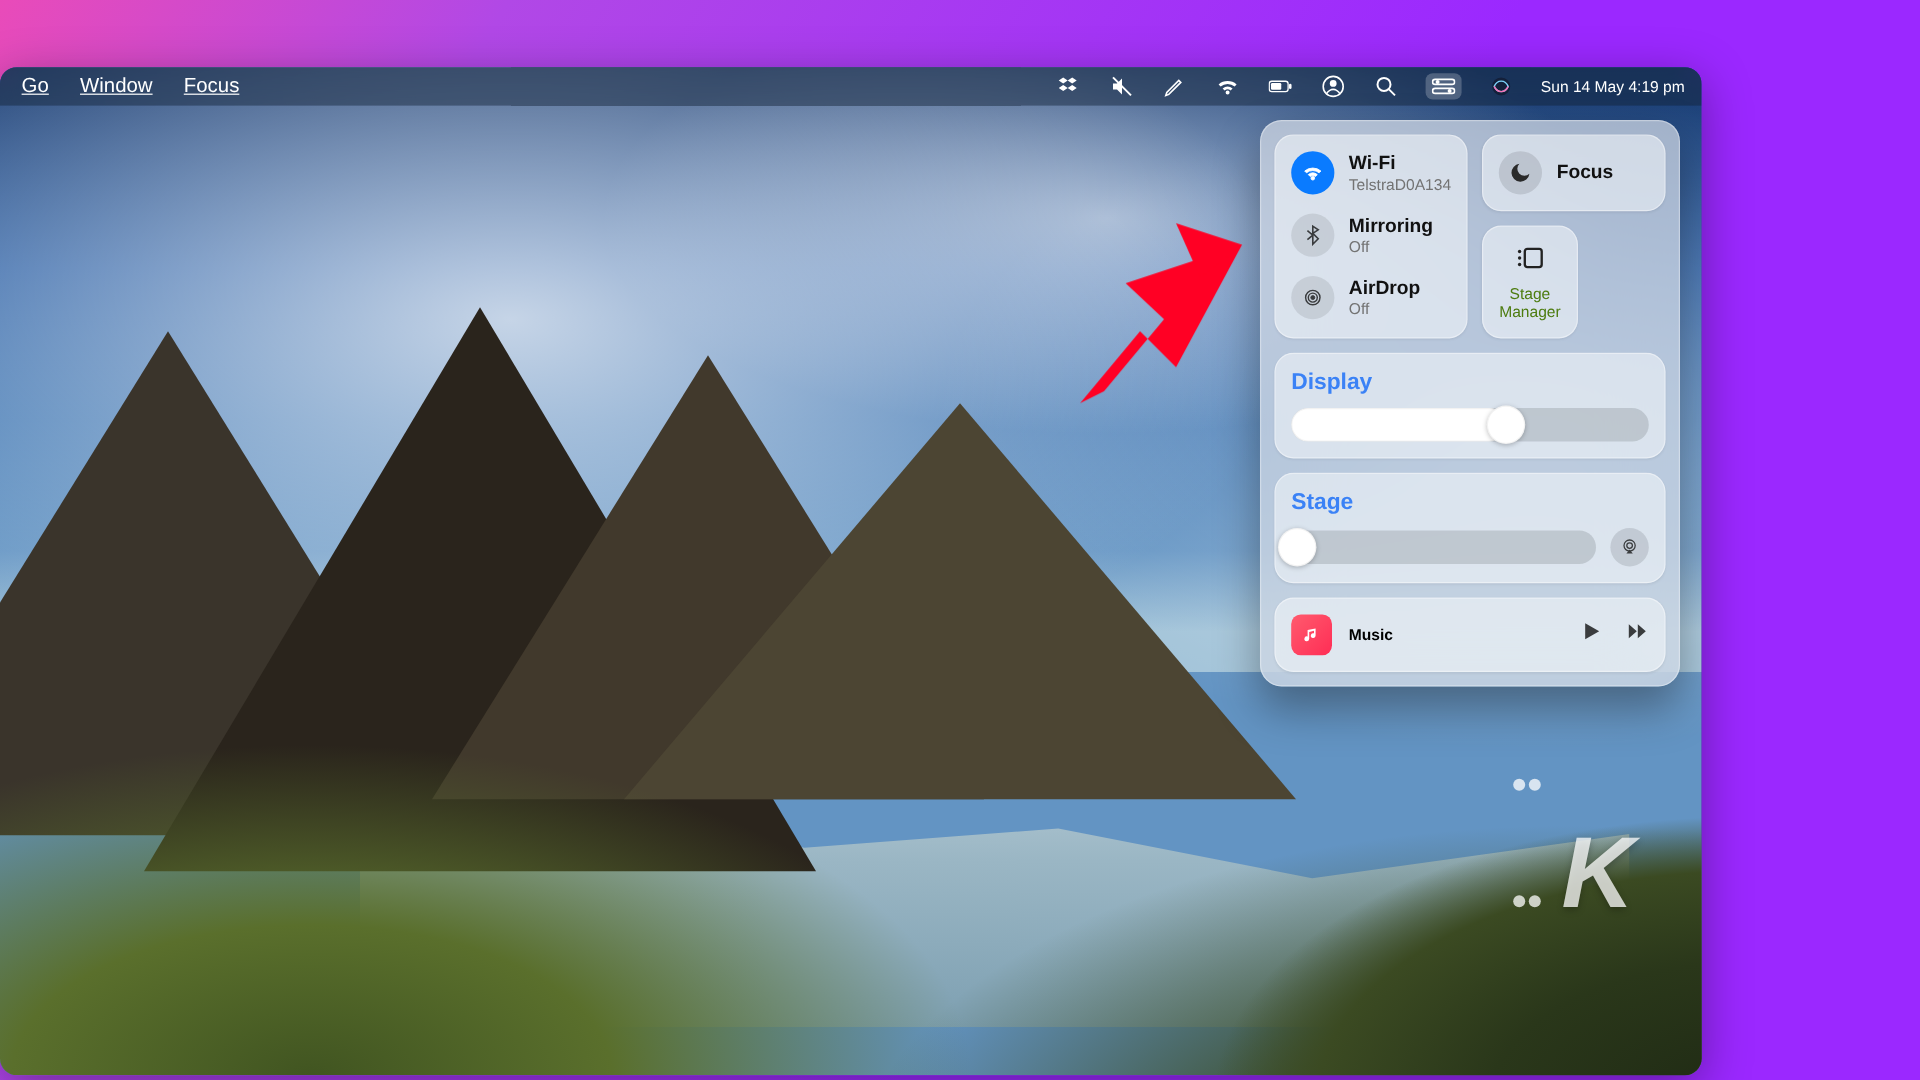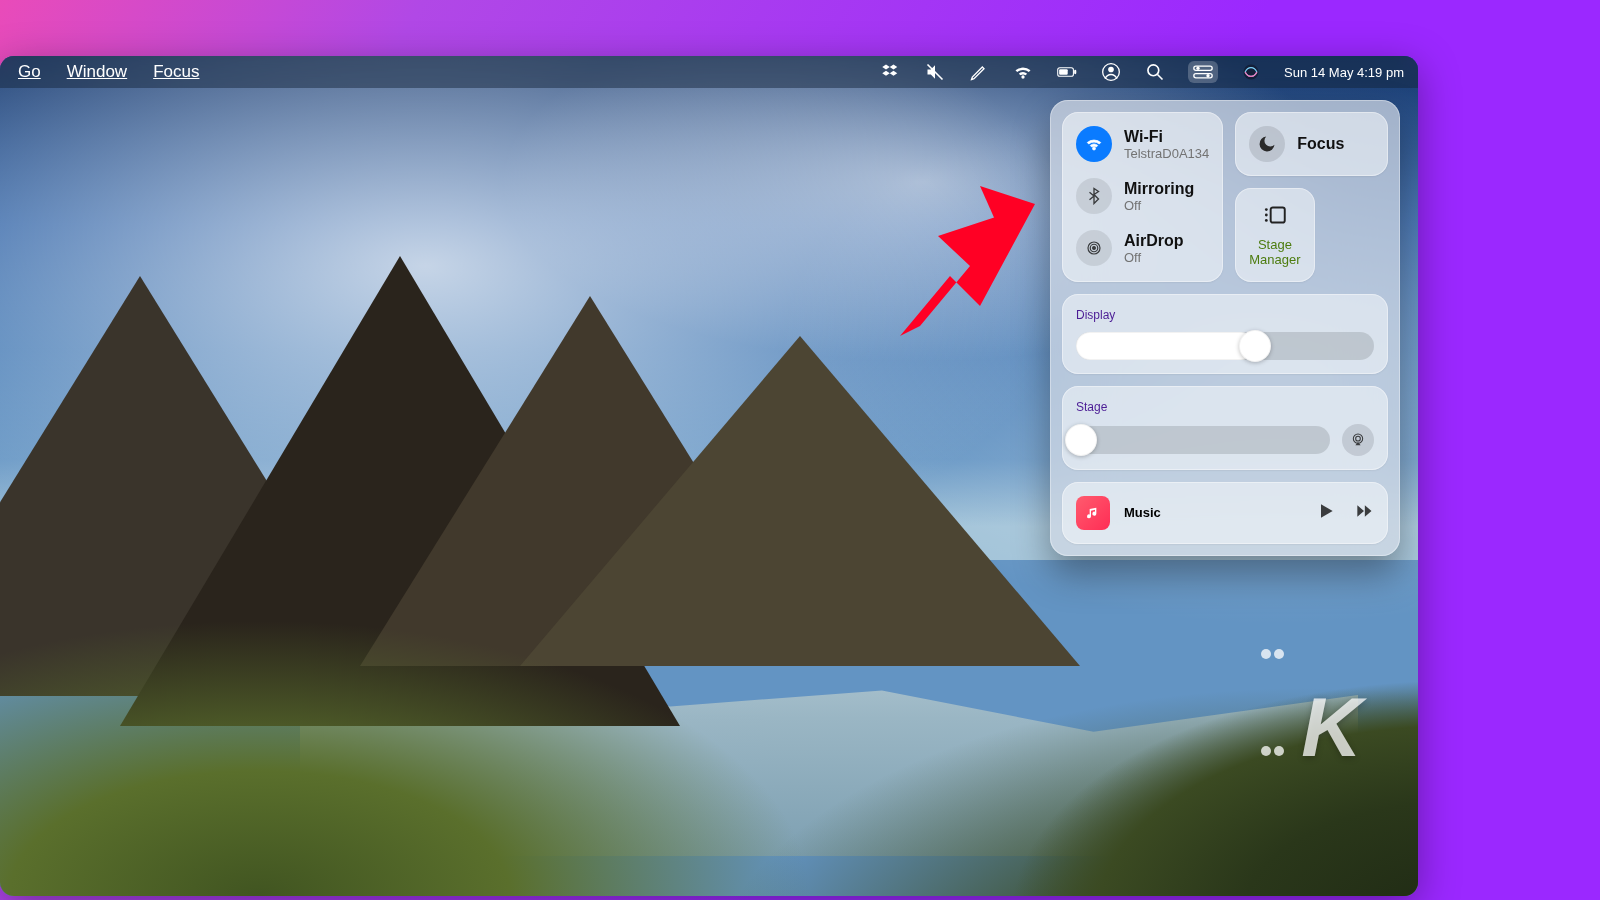--- a/index.html
+++ b/index.html
@@ -110,21 +110,21 @@
 
   .twocol { display:grid; grid-template-columns:1fr 1fr; gap:12px; }
   .smallcard { display:flex; flex-direction:column; align-items:center; justify-content:center; gap:6px; text-align:center; font-size:13px; color:#4d7c0f; line-height:1.15; }
   .smallcard svg{ width:26px;height:26px; fill:#222; }
 
   .focus-row{ display:flex; align-items:center; gap:12px;}
   .focus-ico{ width:36px;height:36px;border-radius:50%;background:rgba(120,125,130,.25);display:flex;align-items:center;justify-content:center;}
   .focus-ico svg{width:20px;height:20px;fill:#2a2a2a;}
 
   .full { grid-column:1 / span 2; }
-  .section-title{ font-size:12px; font-weight:400; color:#4c1d95; margin-bottom:10px;}
+  .section-title{ font-size:19px; font-weight:700; color:#3b82f6; margin-bottom:10px;}
   .slider {
     position:relative; height:28px; border-radius:14px;
     background:rgba(120,125,130,.28);
   }
   .slider .fill{
     position:absolute;left:0;top:0;bottom:0;border-radius:14px;background:#fff;
     box-shadow:inset 0 0 0 1px rgba(0,0,0,.05);
   }
   .slider .knob{
     position:absolute; top:-2px; width:32px;height:32px;border-radius:50%;background:#fff;

